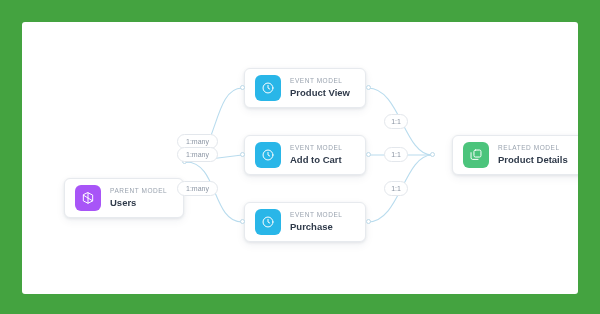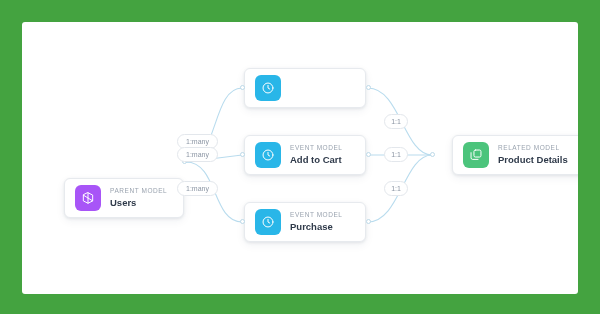--- a/index.html
+++ b/index.html
@@ -152,20 +152,24 @@
         </div>
       </div>
 
       <div class="node" style="left:222px; top:46px; width:122px; height:40px;">
         <div class="node-icon" style="background:#29b6e8;">
           <svg width="14" height="14" viewBox="0 0 24 24" fill="none" stroke="#ffffff" stroke-width="1.7" stroke-linecap="round" stroke-linejoin="round">
             <circle cx="12" cy="12" r="8.5"></circle>
             <path d="M12 7.5 L12 12 L15 13.8"></path>
           </svg>
         </div>
+        <div class="node-text">
+          <div class="node-kind">EVENT MODEL</div>
+          <div class="node-name">Product View</div>
+        </div>
       </div>
 
       <div class="node" style="left:222px; top:180px; width:122px; height:40px;">
         <div class="node-icon" style="background:#29b6e8;">
           <svg width="14" height="14" viewBox="0 0 24 24" fill="none" stroke="#ffffff" stroke-width="1.7" stroke-linecap="round" stroke-linejoin="round">
             <circle cx="12" cy="12" r="8.5"></circle>
             <path d="M12 7.5 L12 12 L15 13.8"></path>
           </svg>
         </div>
         <div class="node-text">

